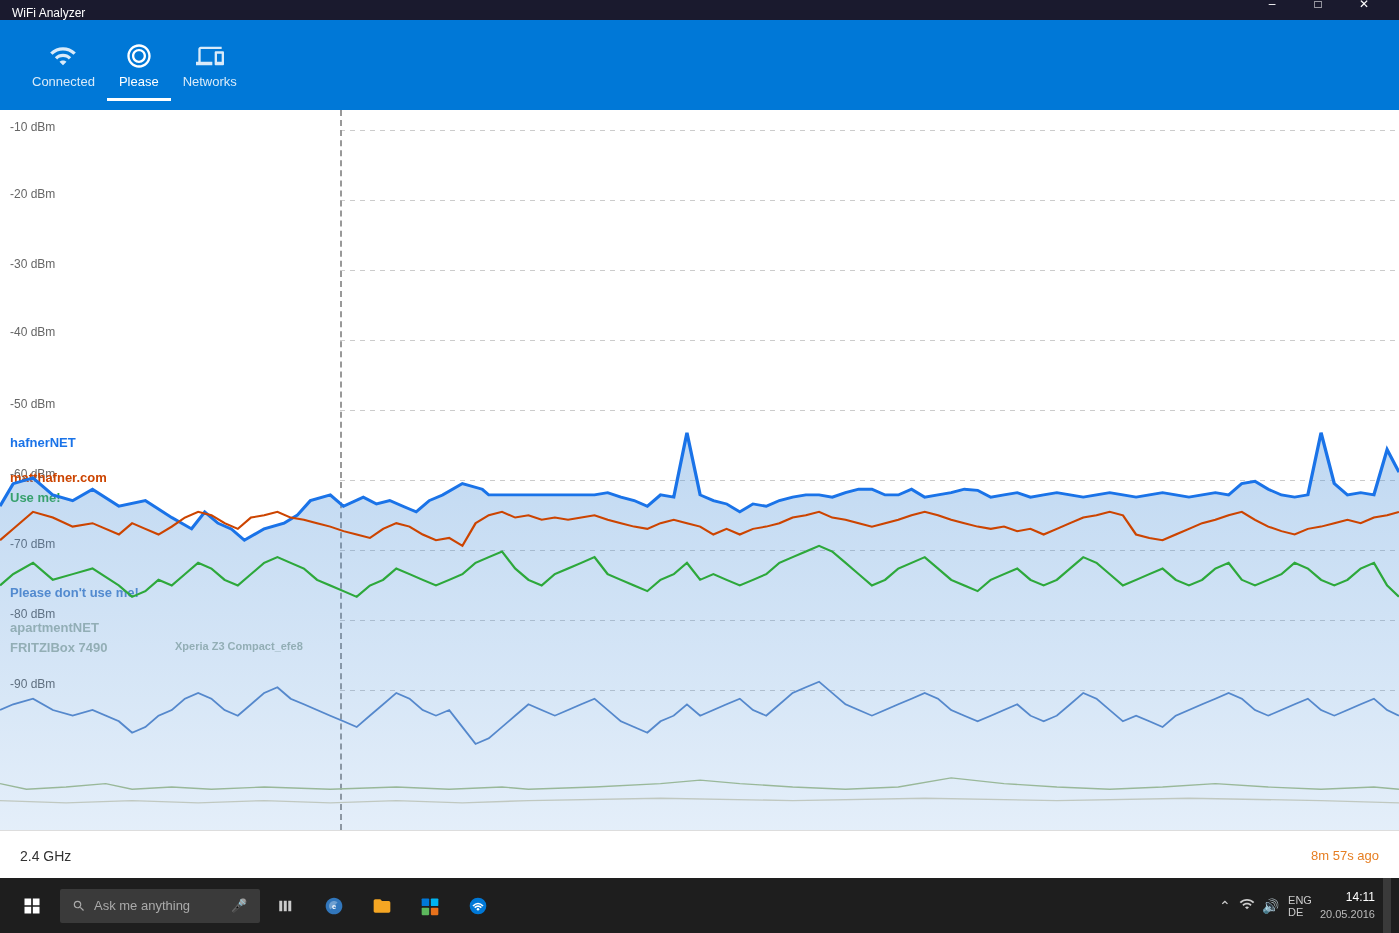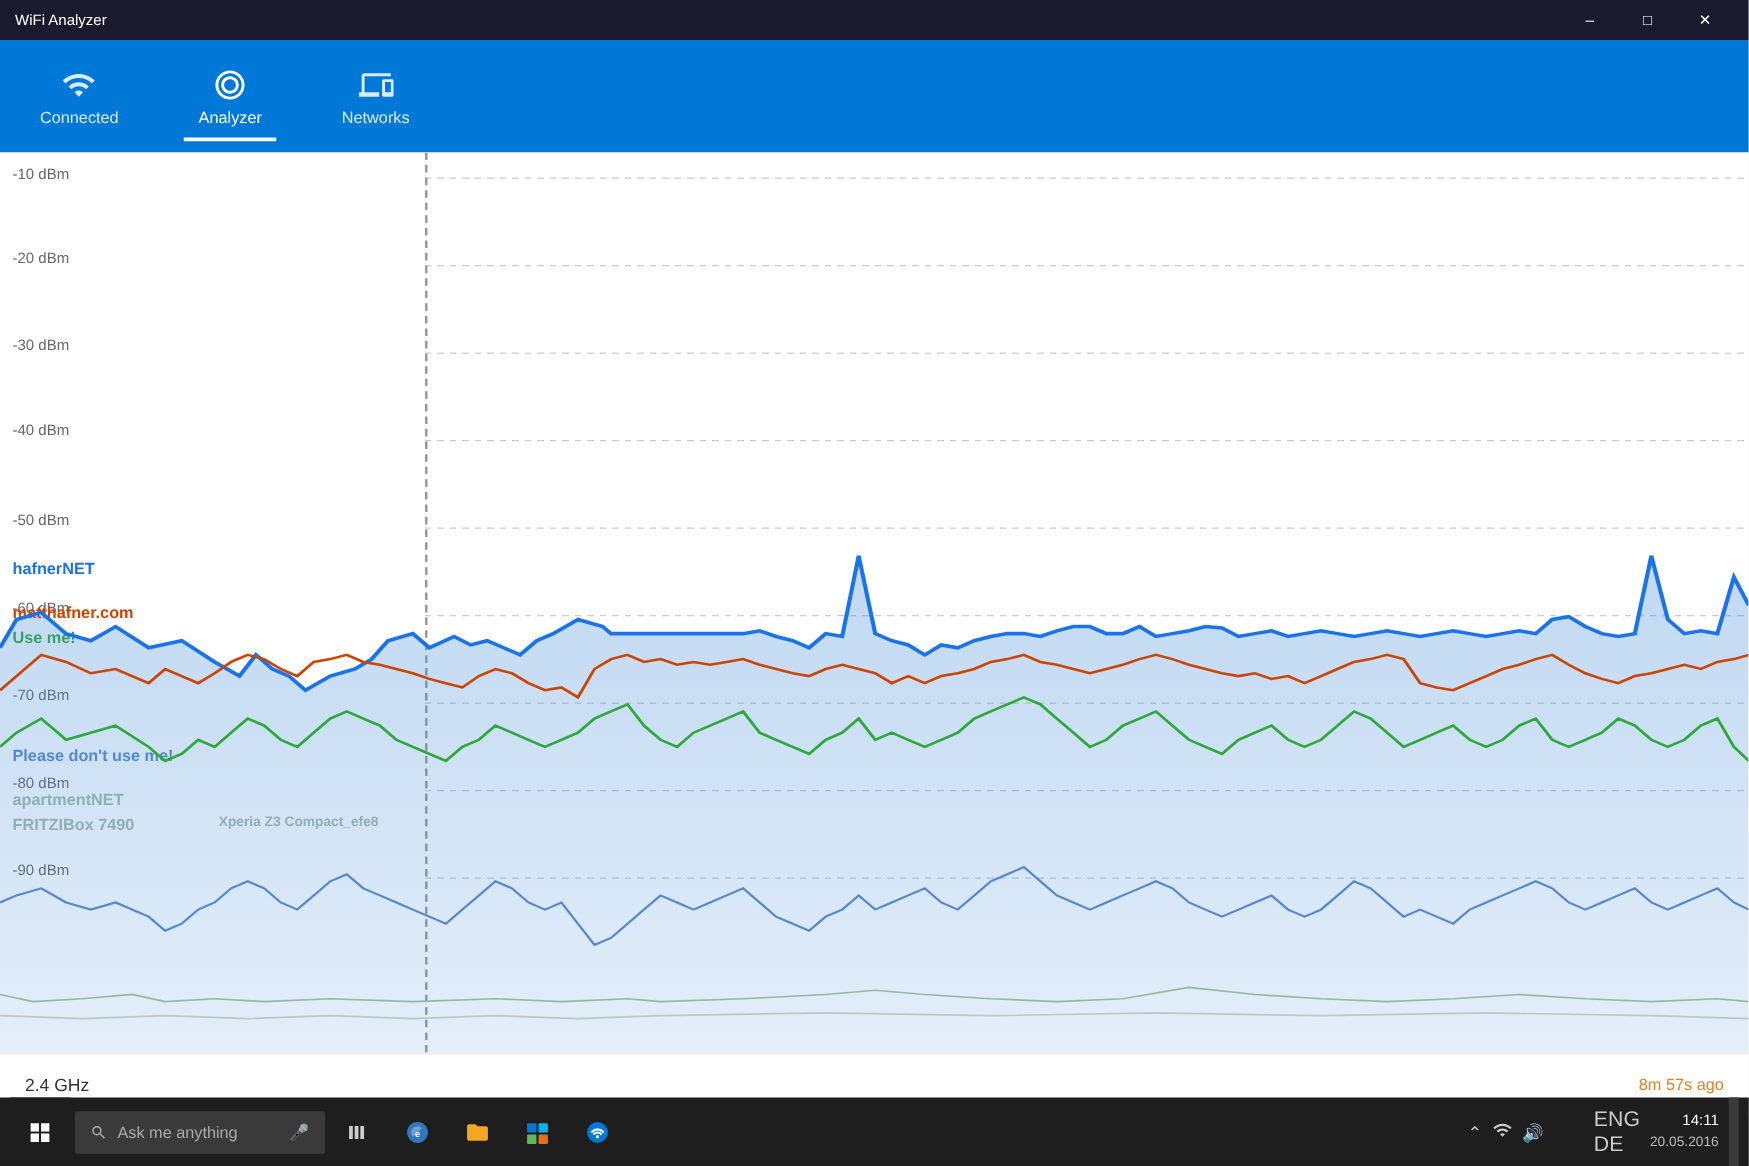--- a/index.html
+++ b/index.html
@@ -1,43 +1,42 @@
 <!DOCTYPE html>
 <html><head>
   <meta charset="utf-8">
   <style>
     * { margin: 0; padding: 0; box-sizing: border-box; }
     body { width: 1399px; height: 933px; overflow: hidden; font-family: 'Segoe UI', sans-serif; background: #f0f0f0; }
 
     
     #titlebar {
-      height: 32px;
+      height: 20px;
       background: #1a1a2e;
       display: flex;
-      align-items: center;
+      align-items: flex-end;
       padding: 0 12px;
       color: #fff;
       font-size: 12px;
       justify-content: space-between;
     }
     #titlebar-controls { display: flex; gap: 0; }
     .titlebar-btn {
       width: 46px; height: 32px;
       display: flex; align-items: center; justify-content: center;
       color: #fff; font-size: 12px; cursor: pointer;
     }
 
     
     #app-header {
       height: 90px;
       background: #0078d7;
       display: flex;
       align-items: center;
       padding: 0 20px;
-      gap: 40px;
     }
     .nav-item {
       display: flex;
       flex-direction: column;
       align-items: center;
       gap: 4px;
       color: #fff;
       cursor: pointer;
       padding: 8px 12px;
       position: relative;
@@ -195,21 +194,21 @@
   <div class="nav-item">
     <svg viewBox="0 0 24 24">
       <path d="M1 9l2 2c4.97-4.97 13.03-4.97 18 0l2-2C16.93 2.93 7.08 2.93 1 9zm8 8l3 3 3-3c-1.65-1.66-4.34-1.66-6 0zm-4-4l2 2c2.76-2.76 7.24-2.76 10 0l2-2C15.14 9.14 8.87 9.14 5 13z"></path>
     </svg>
     <span>Connected</span>
   </div>
   <div class="nav-item active">
     <svg viewBox="0 0 24 24">
       <path d="M12 2C6.48 2 2 6.48 2 12s4.48 10 10 10 10-4.48 10-10S17.52 2 12 2zm0 18c-4.41 0-8-3.59-8-8s3.59-8 8-8 8 3.59 8 8-3.59 8-8 8zm0-14c-3.31 0-6 2.69-6 6s2.69 6 6 6 6-2.69 6-6-2.69-6-6-6zm0 10c-2.21 0-4-1.79-4-4s1.79-4 4-4 4 1.79 4 4-1.79 4-4 4z"></path>
     </svg>
-    <span>Analyzer</span>
+    <span>Please</span>
   </div>
   <div class="nav-item">
     <svg viewBox="0 0 24 24">
       <path d="M4 6h18V4H4c-1.1 0-2 .9-2 2v11H0v3h14v-3H4V6zm19 2h-6c-.55 0-1 .45-1 1v10c0 .55.45 1 1 1h6c.55 0 1-.45 1-1V9c0-.55-.45-1-1-1zm-1 9h-4v-7h4v7z"></path>
     </svg>
     <span>Networks</span>
   </div>
 </div>
 
 <div id="main" style="height: 720px; position: relative; background: #fff; overflow: hidden;">
@@ -435,20 +434,20 @@
   </div>
 
   <div id="taskbar-right">
     <span class="sys-icon">⌃</span>
     <span class="sys-icon">
       <svg width="16" height="16" viewBox="0 0 24 24" fill="#ccc">
           <path d="M1 9l2 2c4.97-4.97 13.03-4.97 18 0l2-2C16.93 2.93 7.08 2.93 1 9zm8 8l3 3 3-3c-1.65-1.66-4.34-1.66-6 0zm-4-4l2 2c2.76-2.76 7.24-2.76 10 0l2-2C15.14 9.14 8.87 9.14 5 13z"></path>
         </svg>
     </span>
     <span class="sys-icon">🔊</span>
-    <span class="sys-icon" style="color:#ccc;font-size:17px;margin-left:32px;">ENG<br>DE</span>
+    <span class="sys-icon" style="color:#ccc;font-size:11px;">ENG<br>DE</span>
     <div id="clock">
       <span>14:11</span><br>
       <span style="font-size:11px;color:#bbb;">20.05.2016</span>
     </div>
     <div id="show-desktop"></div>
   </div>
 </div>
 
 </body></html>

